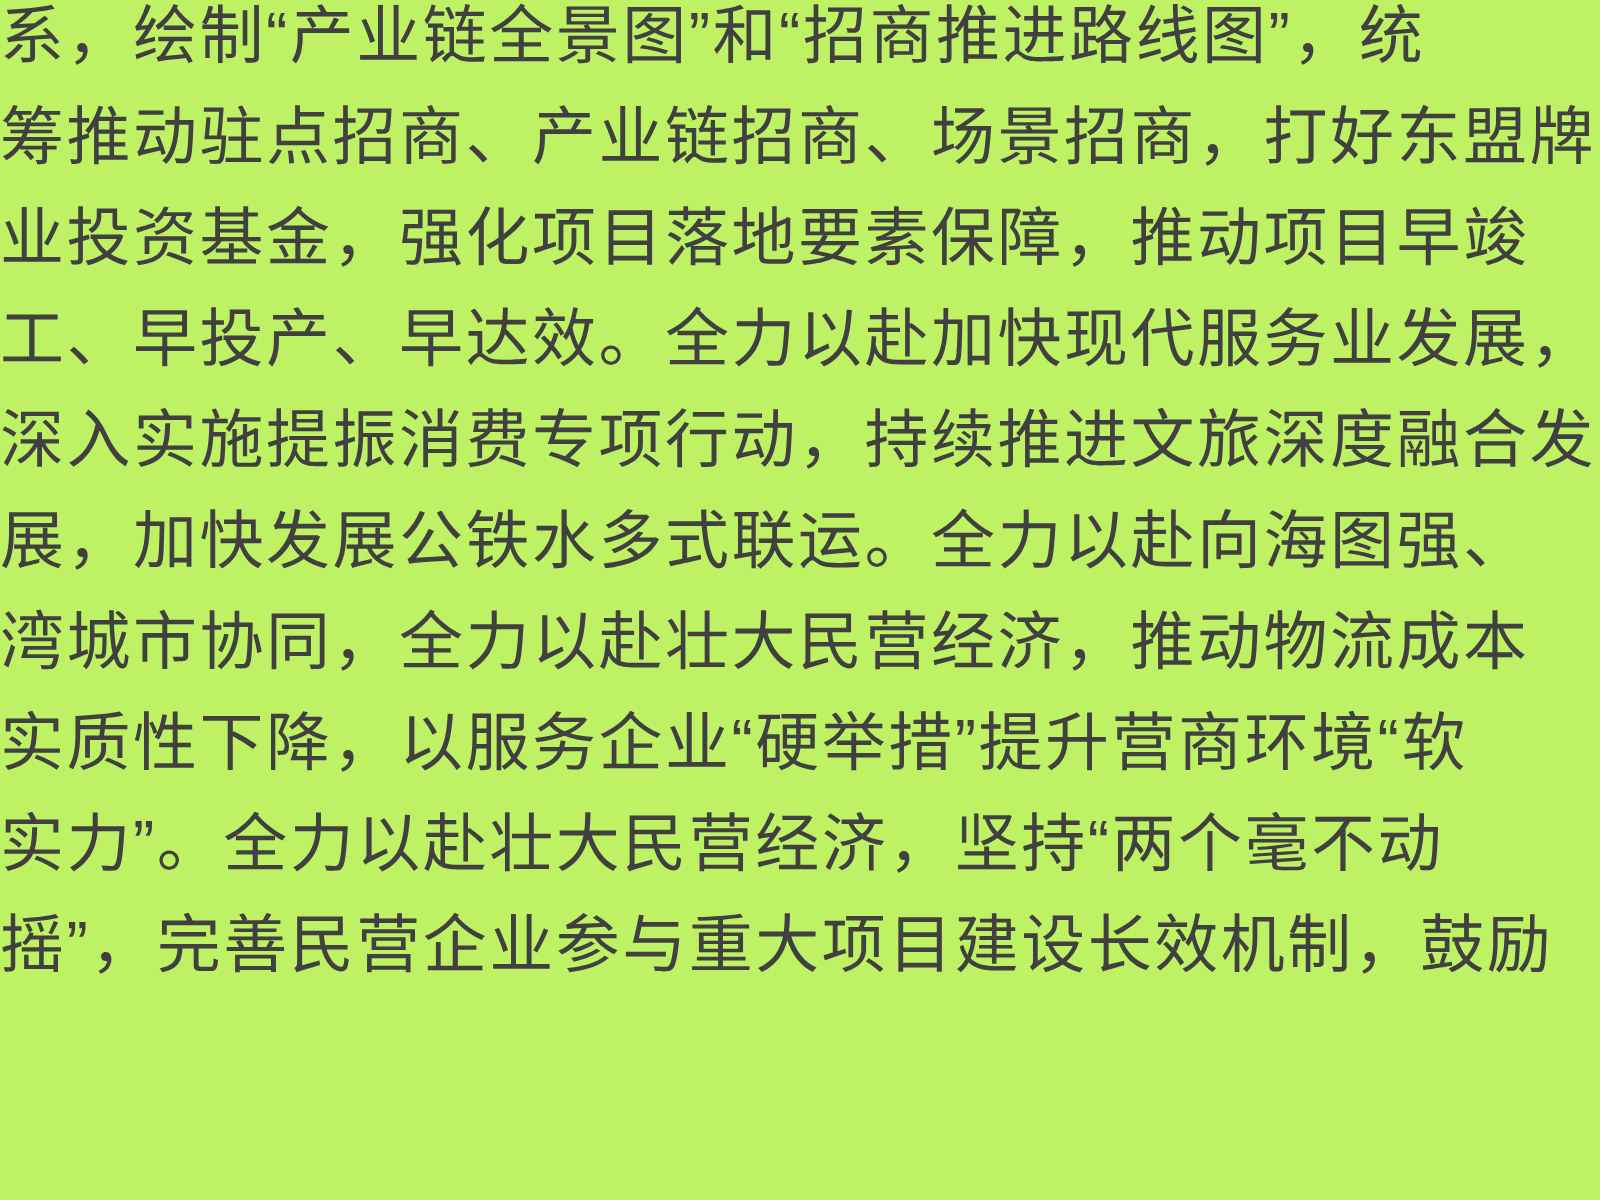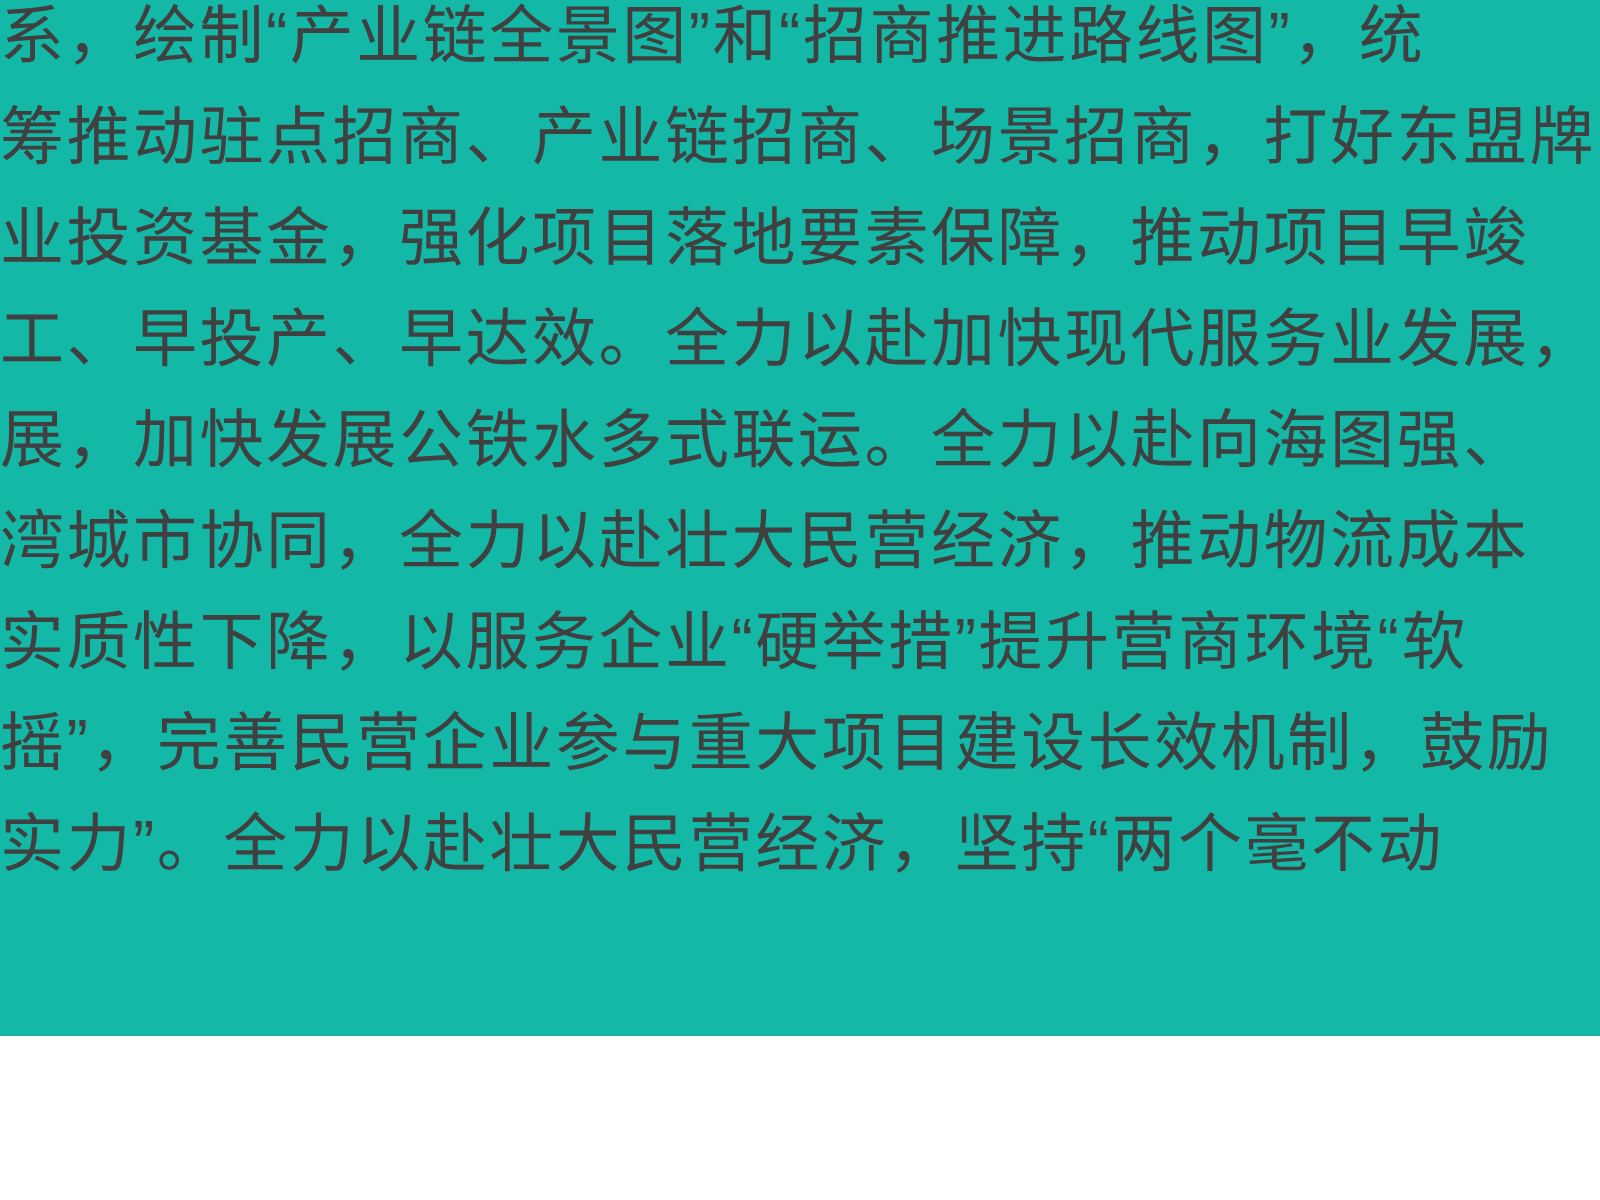--- a/index.html
+++ b/index.html
@@ -3,23 +3,23 @@
   <meta charset="utf-8">
   <style>
     html, body {
       margin: 0;
       padding: 0;
       background: #ffffff;
     }
     .page {
       position: relative;
       width: 1600px;
-      height: 1036px;
+      height: 1200px;
       overflow: hidden;
-      background: #14b8a6;
+      background: #bef264;
       text-decoration: underline;
     }
     .text-block {
       position: absolute;
       left: 0;
       top: -14px;
       width: 1600px;
       font-family: "Liberation Sans", "DejaVu Sans", sans-serif;
       font-weight: 500;
       font-size: 64px;
@@ -34,19 +34,20 @@
   </style>
 </head>
 <body>
 
 <div class="page">
   <div class="text-block">
     <div class="text-line">系，绘制“产业链全景图”和“招商推进路线图”，统</div>
     <div class="text-line">筹推动驻点招商、产业链招商、场景招商，打好东盟牌</div>
     <div class="text-line">业投资基金，强化项目落地要素保障，推动项目早竣</div>
     <div class="text-line">工、早投产、早达效。全力以赴加快现代服务业发展，</div>
+    <div class="text-line">深入实施提振消费专项行动，持续推进文旅深度融合发</div>
     <div class="text-line">展，加快发展公铁水多式联运。全力以赴向海图强、</div>
     <div class="text-line">湾城市协同，全力以赴壮大民营经济，推动物流成本</div>
     <div class="text-line">实质性下降，以服务企业“硬举措”提升营商环境“软</div>
+    <div class="text-line">实力”。全力以赴壮大民营经济，坚持“两个毫不动</div>
     <div class="text-line">摇”，完善民营企业参与重大项目建设长效机制，鼓励</div>
-    <div class="text-line">实力”。全力以赴壮大民营经济，坚持“两个毫不动</div>
   </div>
 </div>
 
 </body></html>

